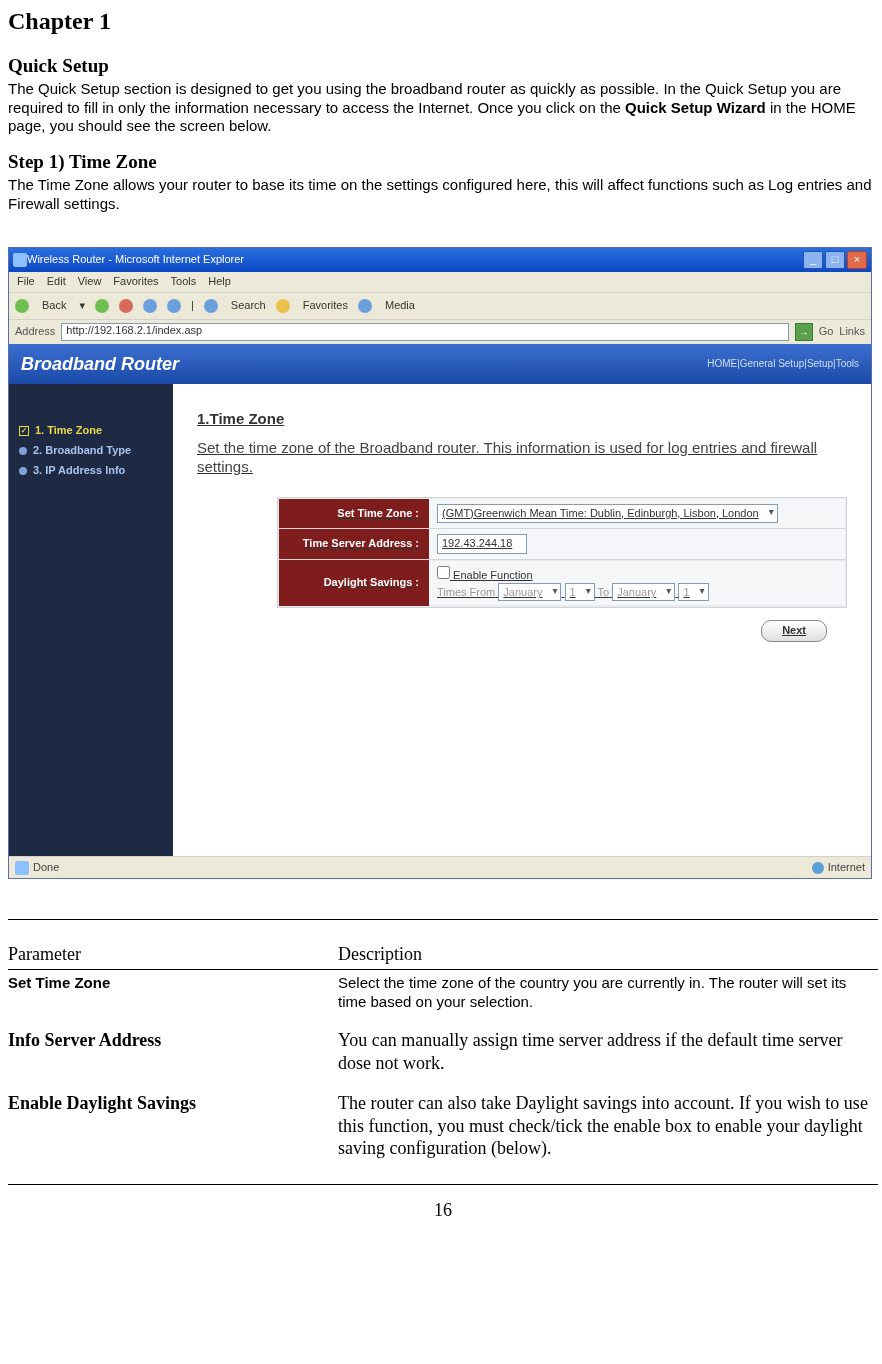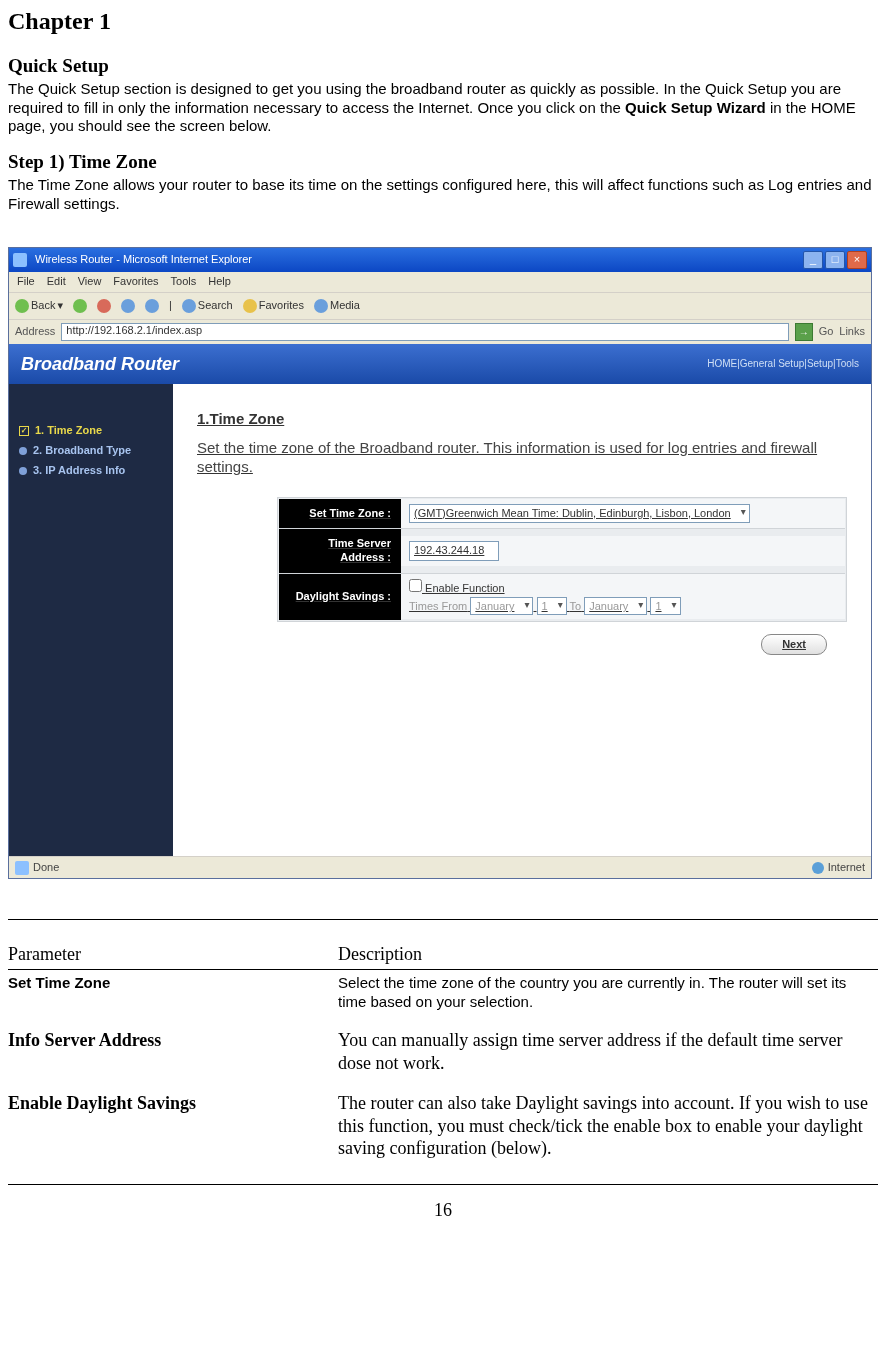--- a/index.html
+++ b/index.html
@@ -33,34 +33,34 @@
   }
   .titlebar {
     background: linear-gradient(#2a6fe0, #0c47c4);
     color: #fff;
     height: 24px;
     display: flex;
     align-items: center;
     justify-content: space-between;
     padding: 0 4px;
   }
-  .titlebar-left { display: flex; align-items: center; gap: 8px; }
+  .titlebar-left { display: flex; align-items: center; gap: 0; }
   .ie-logo { width: 14px; height: 14px; background: #8cc0ff; border-radius: 2px; }
   .winbtns { display: flex; gap: 2px; }
   .winbtn { width: 20px; height: 18px; background: #8cb3ef; border: 1px solid #2455a9; border-radius: 2px; display:flex; align-items:center; justify-content:center; color:#fff; font-size:11px; }
   .winbtn.close { background: #e06a4a; border-color:#b04020; }
   .menubar {
     background: #ece9d8; height: 20px; display: flex; align-items: center; gap: 12px;
     padding: 0 8px; font-size: 11px; color: #333;
   }
   .toolbar {
     background: #ece9d8; height: 28px; border-top: 1px solid #d4d0c8; border-bottom: 1px solid #d4d0c8;
     display: flex; align-items: center; gap: 10px; padding: 0 6px; font-size: 11px; color:#333;
   }
-  .tb-btn { display: flex; align-items: center; gap: 2px; justify-content: space-between; }
+  .tb-btn { display: flex; align-items: center; gap: 13px; justify-content: space-between; }
   .tb-icon { width: 14px; height: 14px; border-radius: 50%; }
   .green { background: #6fbf4f; }
   .red { background: #d86a5a; }
   .blue { background: #6a9fdc; }
   .yellow { background: #e8c24a; }
   .addrbar {
     background: #ece9d8; height: 24px; display: flex; align-items: center; gap: 6px;
     padding: 0 6px; font-size: 11px; color:#555;
   }
   .addrinput {
@@ -90,21 +90,21 @@
   .blue-text { color: #a8c4ef; }
 
   .main {
     flex: 1; padding: 26px 24px; font-family: Arial, sans-serif; color:#333;text-decoration:underline;
   }
   .main h3 { font-size: 15px; font-weight: bold; margin-bottom: 10px; }
   .main .desc { font-size: 15px; color:#444; margin-bottom: 20px; }
   .form-panel { background: #e9ecef; border: 1px solid #d0d4d8; padding: 1px; width: 570px; margin-left: 80px; }
   .form-row { display: flex; align-items: center; border-bottom: 1px solid #d0d4d8; }
   .form-row:last-child { border-bottom: none; }
-  .form-label { width: 122px; background: #000000; color:#fff; font-weight:bold; font-size:11px; padding: 8px 10px; text-align:right; }
+  .form-label { width: 150px; background: #7f1d1d; color:#fff; font-weight:bold; font-size:11px; padding: 8px 10px; text-align:right; }
   .form-val { flex:1; background:#f4f6f8; padding: 5px 8px; font-size:11px; color:#333; display:flex; align-items:center; gap:6px; flex-wrap:wrap; }
   .fake-select { background:#fff; border:1px solid #7f9db9; padding: 2px 18px 2px 4px; font-size:11px; position:relative; }
   .fake-select::after { content:"▾"; position:absolute; right:3px; top:1px; font-size:10px; color:#555; }
   .fake-input { background:#fff; border:1px solid #7f9db9; padding: 2px 4px; font-size:11px; width:90px; }
   .disabled { color:#999; }
   .next-btn-wrap { display:flex; justify-content:flex-end; margin-top: 12px; margin-right: 20px; }
   .next-btn { background: linear-gradient(#fff,#e0e0e0); border:1px solid #888; border-radius:10px; padding:3px 20px; font-size:11px; font-weight:bold; color:#333; }
 
   .statusbar {
     height: 22px; background:#ece9d8; border-top:1px solid #d4d0c8;

